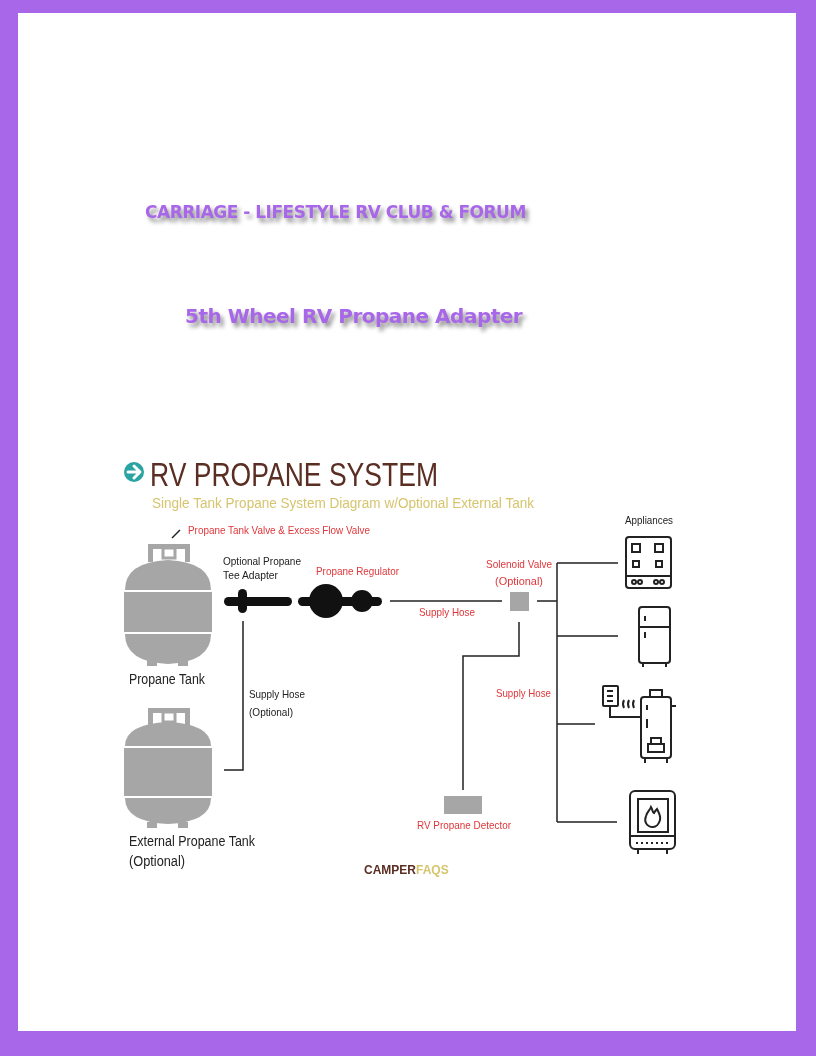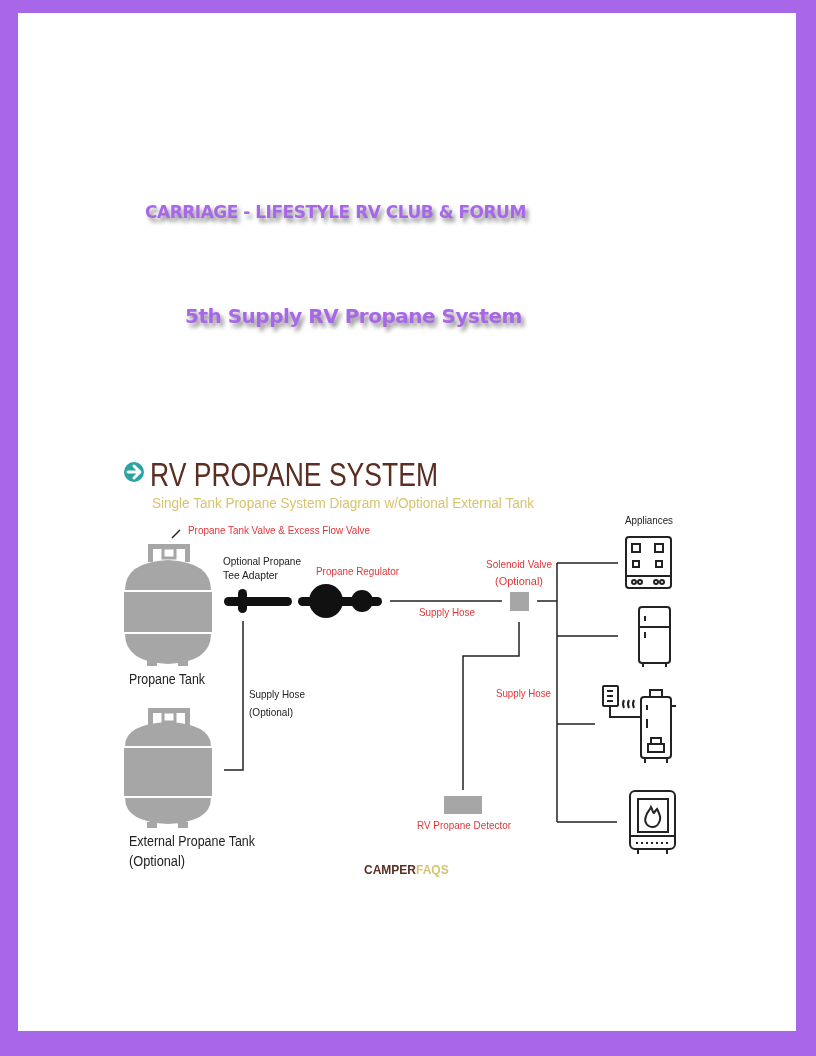--- a/index.html
+++ b/index.html
@@ -11,21 +11,21 @@
   .h1 { left:137px; top:202px; font-size:17px;margin-left:8px; }
   .h2 { left:185px; top:304px; font-size:20px; }
   svg text { font-family:"Liberation Sans", sans-serif; }
 </style>
 </head>
 <body>
 
 <div class="page"></div>
 
 <div class="heading h1">CARRIAGE - LIFESTYLE RV CLUB &amp; FORUM</div>
-<div class="heading h2">5th Supply RV Propane System</div>
+<div class="heading h2">5th Wheel RV Propane Adapter</div>
 
 <svg width="816" height="1056" style="position:absolute;left:0;top:0" xmlns="http://www.w3.org/2000/svg">
 
   <g>
     <circle cx="134" cy="472" r="10" fill="#2aa3a3"></circle>
     <path d="M128 472 h10 M134 466 l6 6 l-6 6" stroke="#fff" stroke-width="3" fill="none" stroke-linecap="round" stroke-linejoin="round"></path>
   </g>
   <text x="150" y="486" font-size="34" fill="#5a2e22" textLength="288" lengthAdjust="spacingAndGlyphs">RV PROPANE SYSTEM</text>
   <text x="152" y="508" font-size="14" fill="#d6c46e" textLength="382" lengthAdjust="spacingAndGlyphs">Single Tank Propane System Diagram w/Optional External Tank</text>
 

